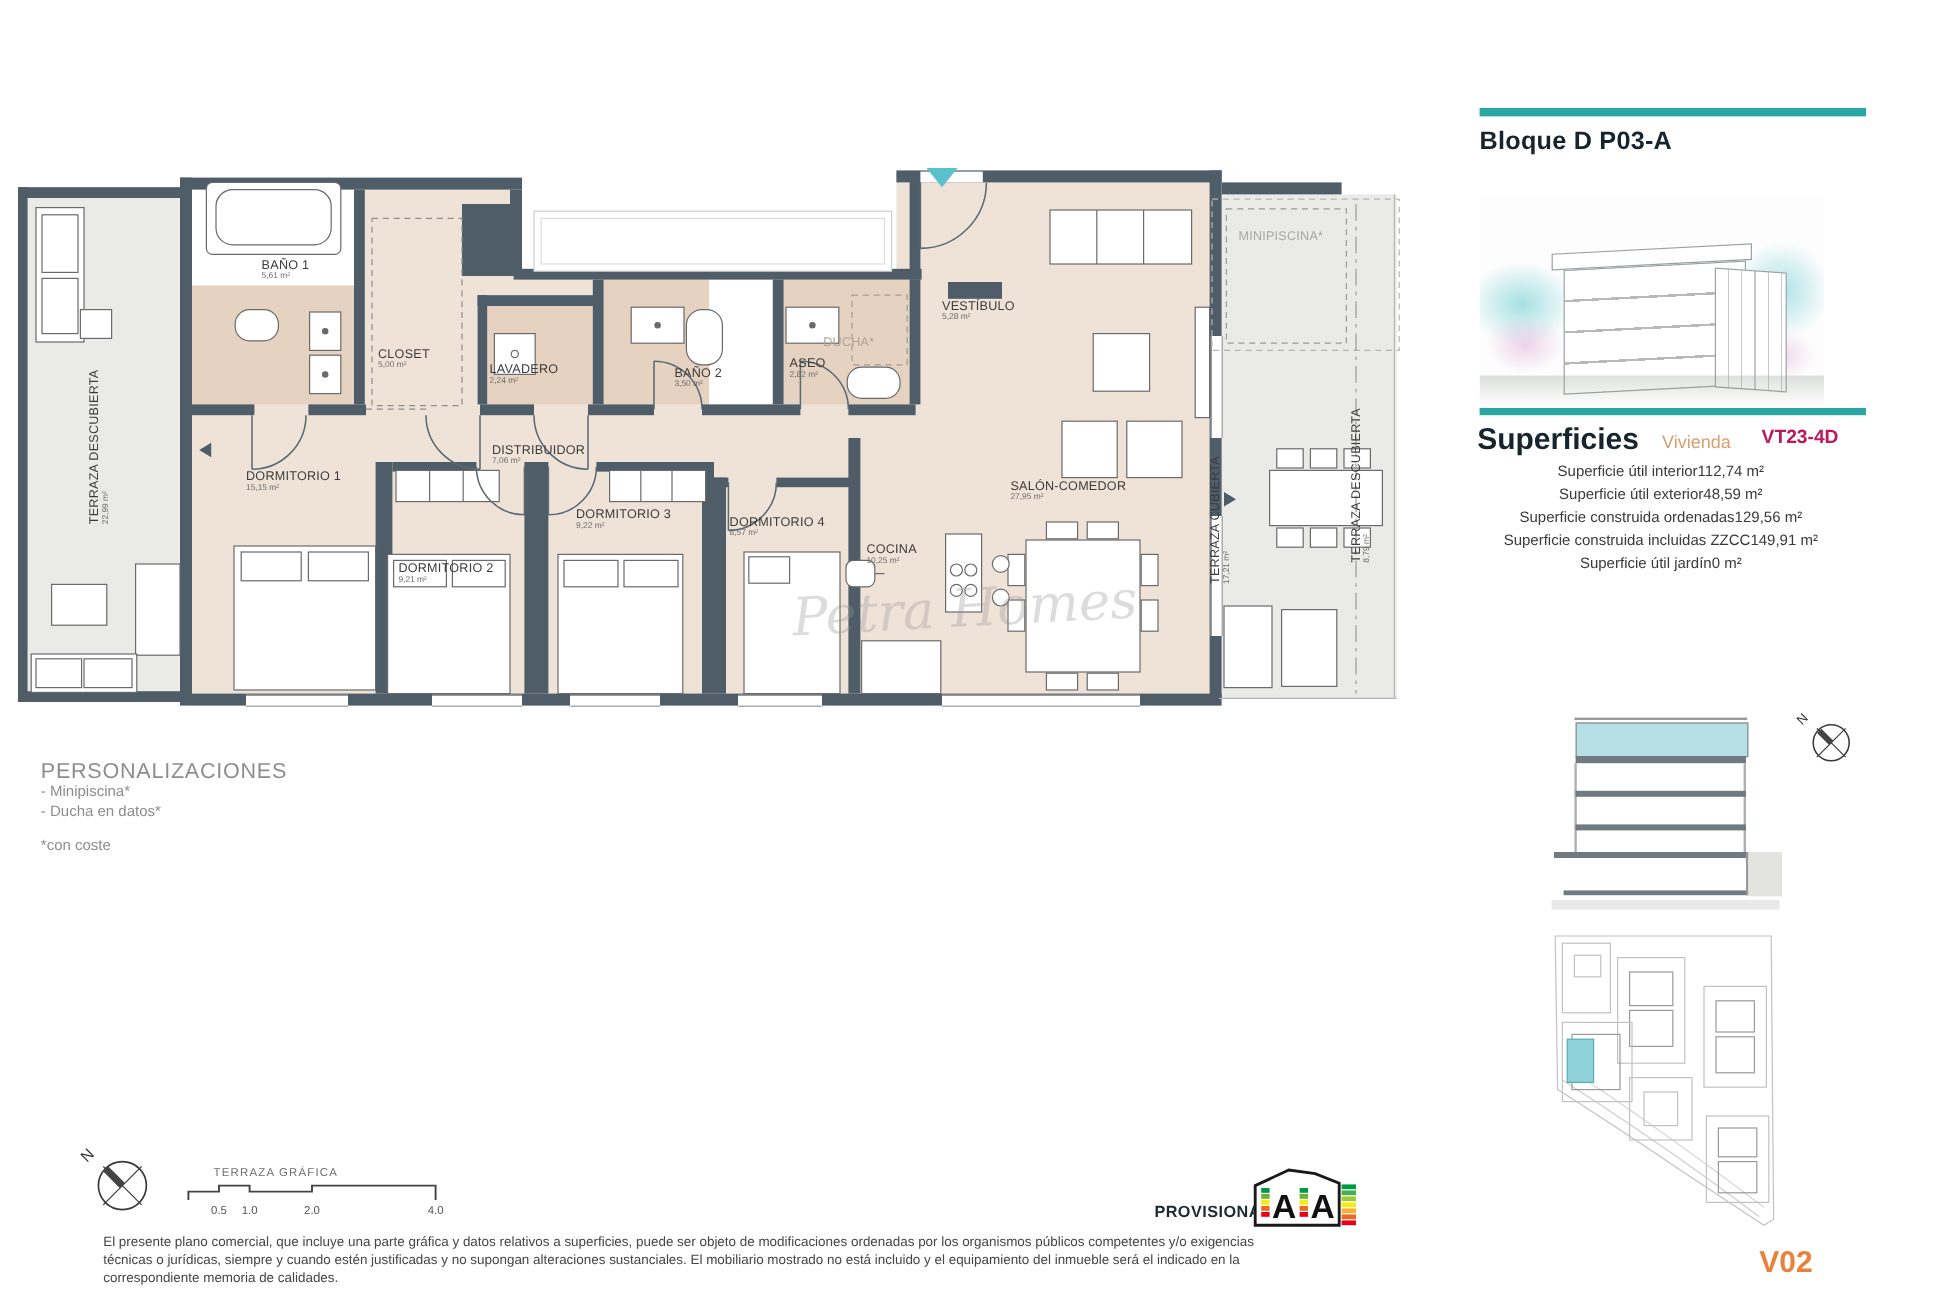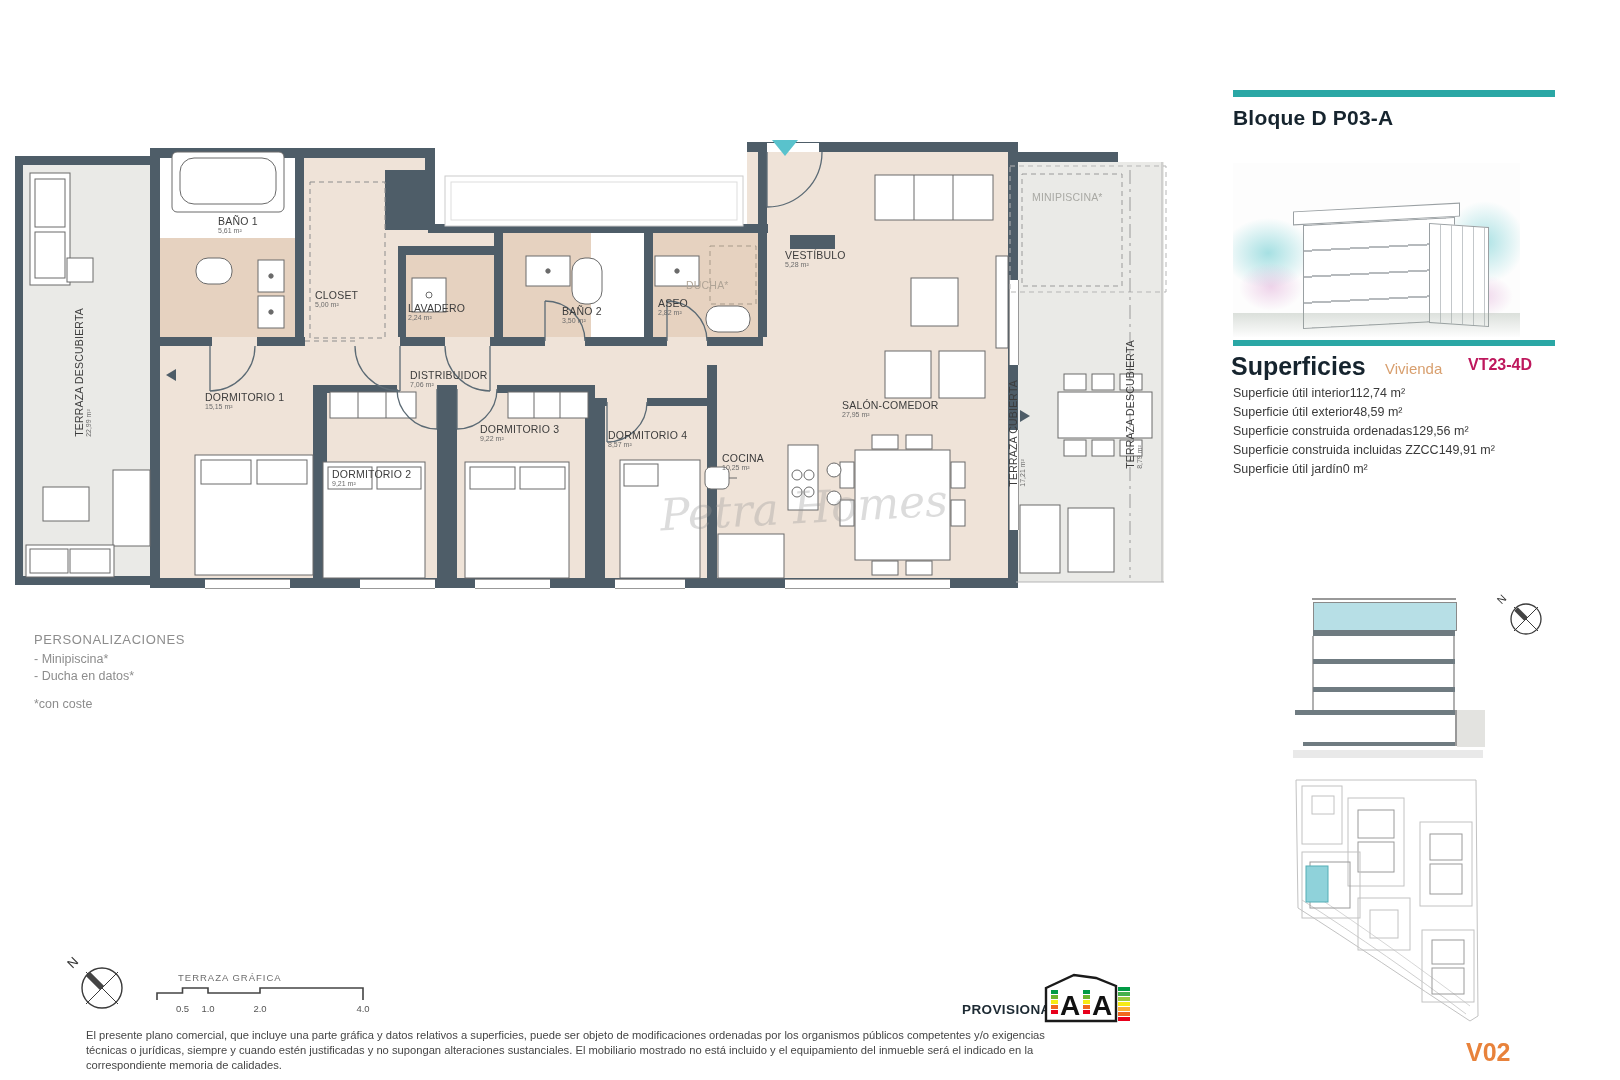--- a/index.html
+++ b/index.html
@@ -21,21 +21,21 @@
   #plan{position:absolute;left:10px;top:140px;width:1170px;height:465px;}
   #plan svg{position:absolute;left:0;top:0;z-index:20;}
   .watermark{position:absolute;left:650px;top:342px;font-family:"DejaVu Serif",serif;
      font-style:italic;font-size:44px;color:rgba(150,150,150,.33);transform:rotate(-3deg);z-index:40;}
   .sb-rule{position:absolute;background:#2aa7a5;}
   .sb-title{position:absolute;font-size:21px;font-weight:bold;color:#16242e;letter-spacing:.2px;}
   .sup-title{position:absolute;font-size:25px;font-weight:bold;color:#16242e;}
   .sup-sub{position:absolute;font-size:15px;color:#d89f6e;}
   .sup-code{position:absolute;font-size:16px;font-weight:bold;color:#be185d;}
   .sup-rows{position:absolute;left:1233px;top:384px;width:302px;font-size:12.5px;color:#3a3a3a;}
-  .sup-row{display:flex;justify-content:flex-start;height:19px;line-height:19px;}
+  .sup-row{display:flex;justify-content:center;height:19px;line-height:19px;}
   .pers{position:absolute;color:#8d8d8d;}
   .disc{position:absolute;left:86px;top:1028px;width:1000px;font-size:11.2px;line-height:1.32;color:#454545;}
   .prov{position:absolute;left:962px;top:1002px;font-size:13.5px;font-weight:bold;color:#1d2a33;letter-spacing:.4px;}
   .v02{position:absolute;left:1466px;top:1038px;font-size:25px;font-weight:bold;color:#e8823b;}
   .esc-title{position:absolute;left:178px;top:972px;font-size:9.5px;color:#6e6e6e;letter-spacing:1px;}
   .sec{position:absolute;}
   .render{position:absolute;left:1233px;top:163px;width:287px;height:174px;background:#fdfdfd;overflow:hidden;}
   .blob{position:absolute;border-radius:50%;}
 </style>
 </head>
@@ -253,21 +253,21 @@
   <div class="rlabel" style="left:598px;top:290px;"><span>DORMITORIO 4</span><small>8,57 m²</small></div>
   <div class="rlabel" style="left:712px;top:313px;"><span>COCINA</span><small>10,25 m²</small></div>
   <div class="rlabel" style="left:832px;top:260px;"><span>SALÓN-COMEDOR</span><small>27,95 m²</small></div>
   <div class="rlabel gray-label2" style="left:1022px;top:52px;"><span>MINIPISCINA*</span></div>
   <div class="rlabel vert" style="left:998px;top:240px;"><span>TERRAZA CUBIERTA</span><small>17,21 m²</small></div>
   <div class="rlabel vert" style="left:1115px;top:200px;"><span>TERRAZA DESCUBIERTA</span><small>8,79 m²</small></div>
 
   <div class="watermark">Petra Homes</div>
 </div>
 
-<div class="pers" style="left:34px;top:632px;font-size:13px;letter-spacing:.6px;">PERSONALIZACIONES</div>
+<div class="pers" style="left:34px;top:632px;font-size:18px;letter-spacing:.6px;">PERSONALIZACIONES</div>
 <div class="pers" style="left:34px;top:652px;font-size:12.5px;">- Minipiscina*</div>
 <div class="pers" style="left:34px;top:669px;font-size:12.5px;">- Ducha en datos*</div>
 <div class="pers" style="left:34px;top:697px;font-size:12.5px;">*con coste</div>
 
 <svg class="abs" style="left:62px;top:946px;" width="74" height="76" viewBox="0 0 74 76">
   <circle cx="40" cy="42" r="20" fill="none" stroke="#3a3a3a" stroke-width="1.4"></circle>
   <line x1="24" y1="26" x2="56" y2="58" stroke="#3a3a3a" stroke-width="1"></line>
   <line x1="56" y1="26" x2="24" y2="58" stroke="#3a3a3a" stroke-width="1"></line>
   <line x1="26" y1="28" x2="40" y2="42" stroke="#444" stroke-width="6"></line>
   <text x="6" y="20" font-size="13" fill="#333" transform="rotate(-45 12 16)">N</text>

